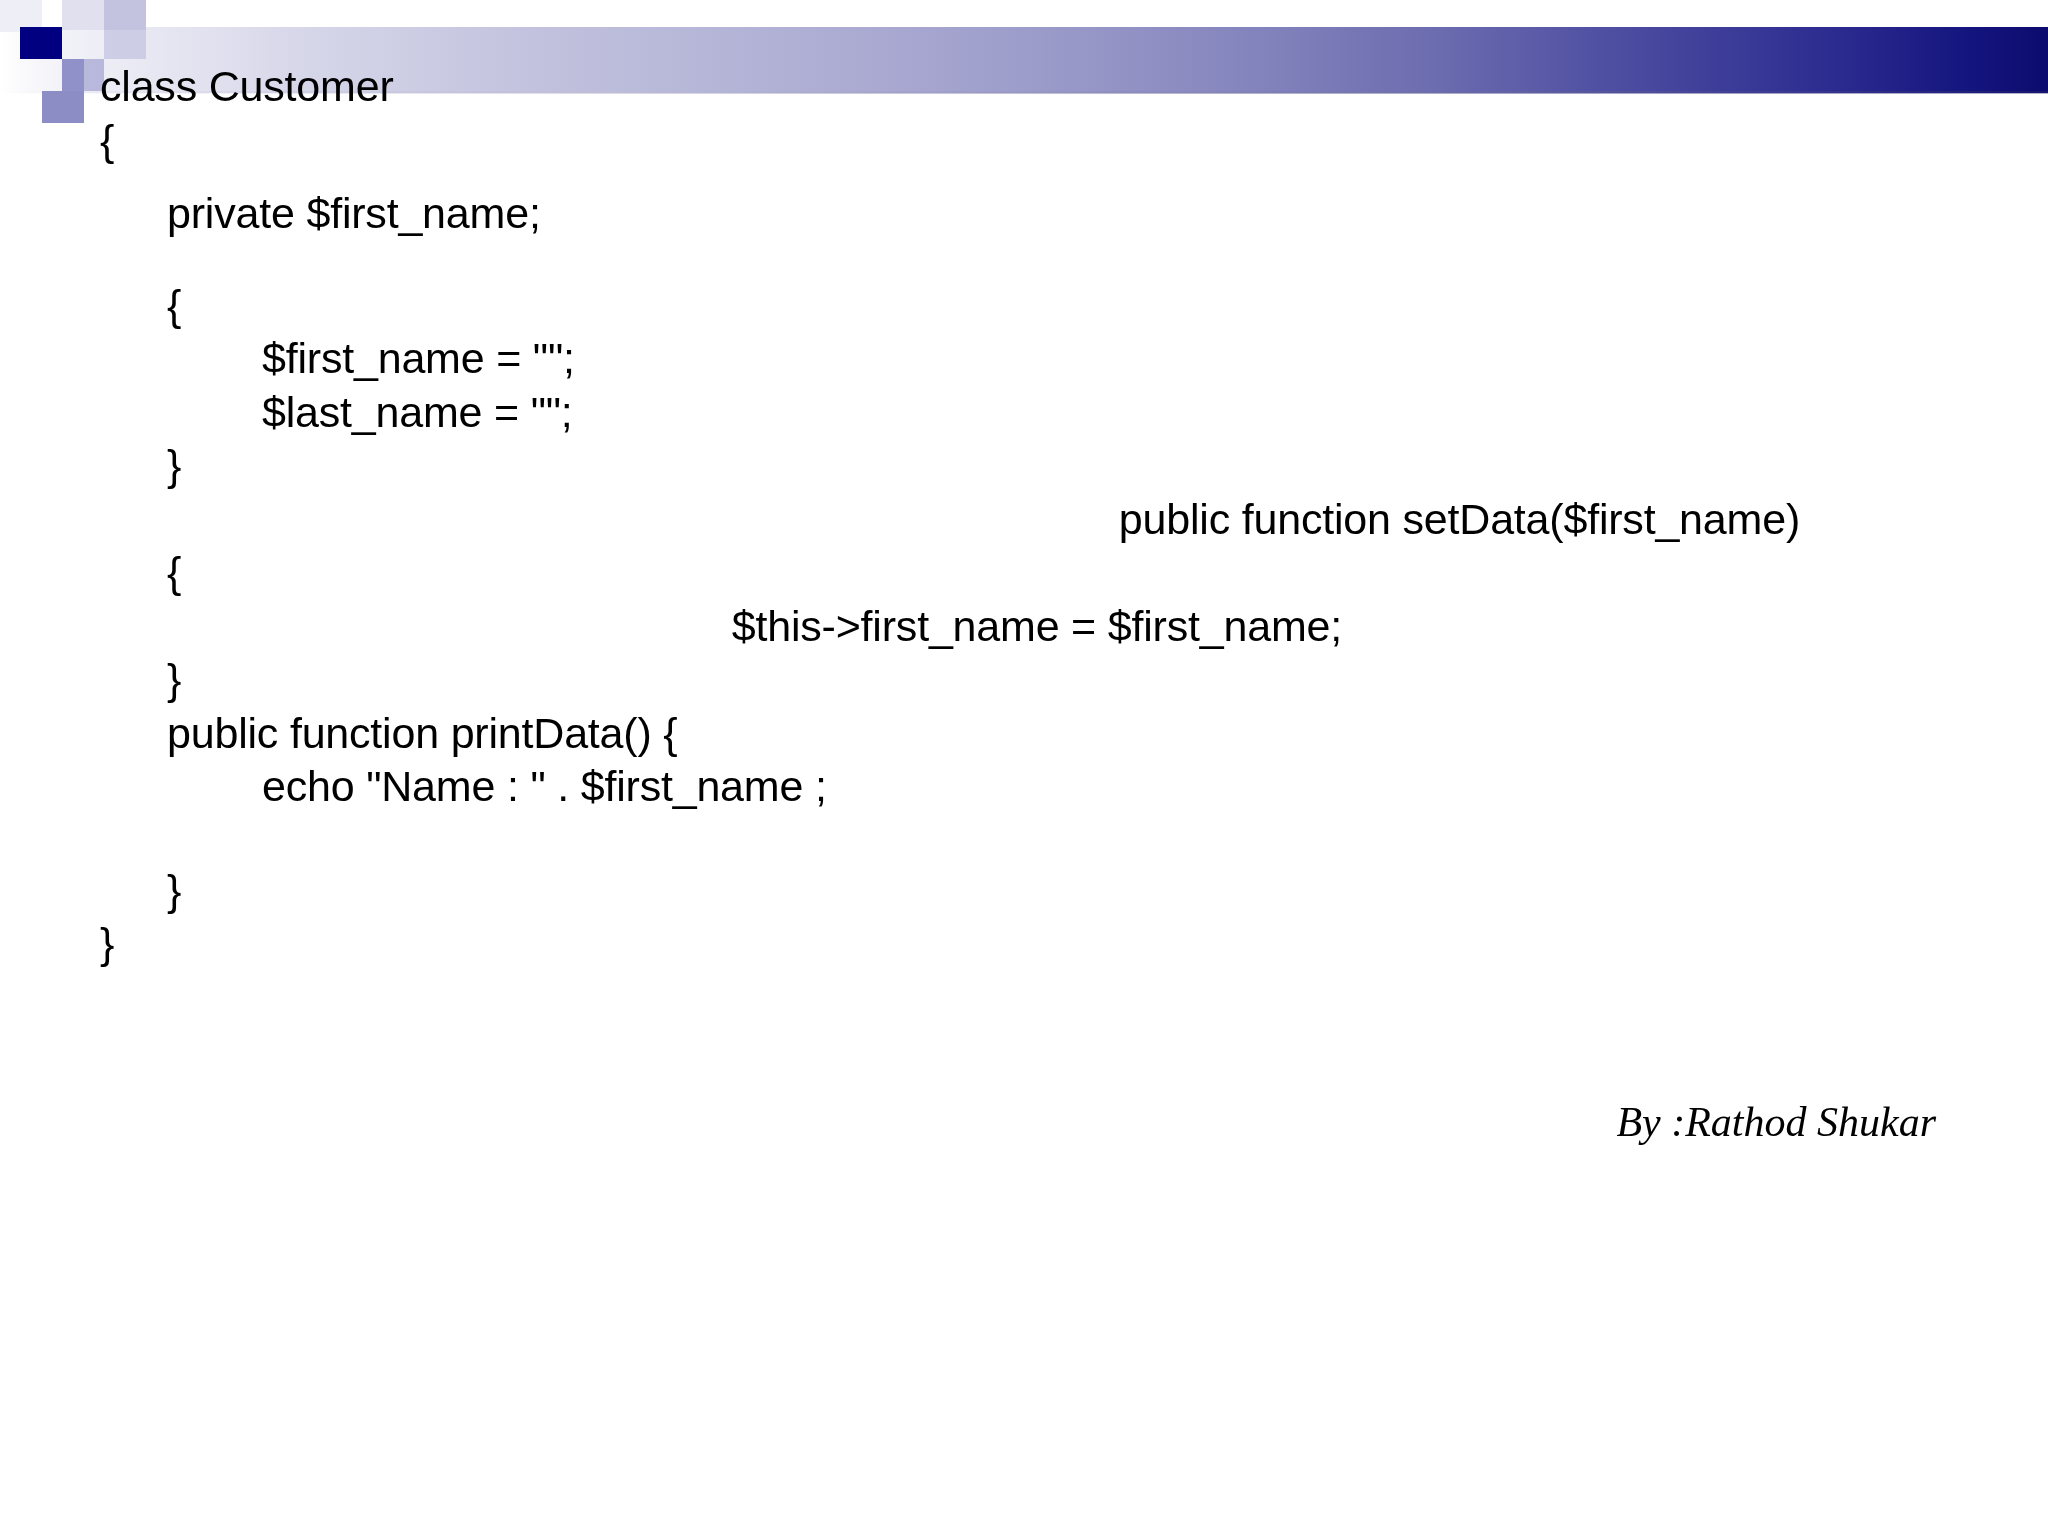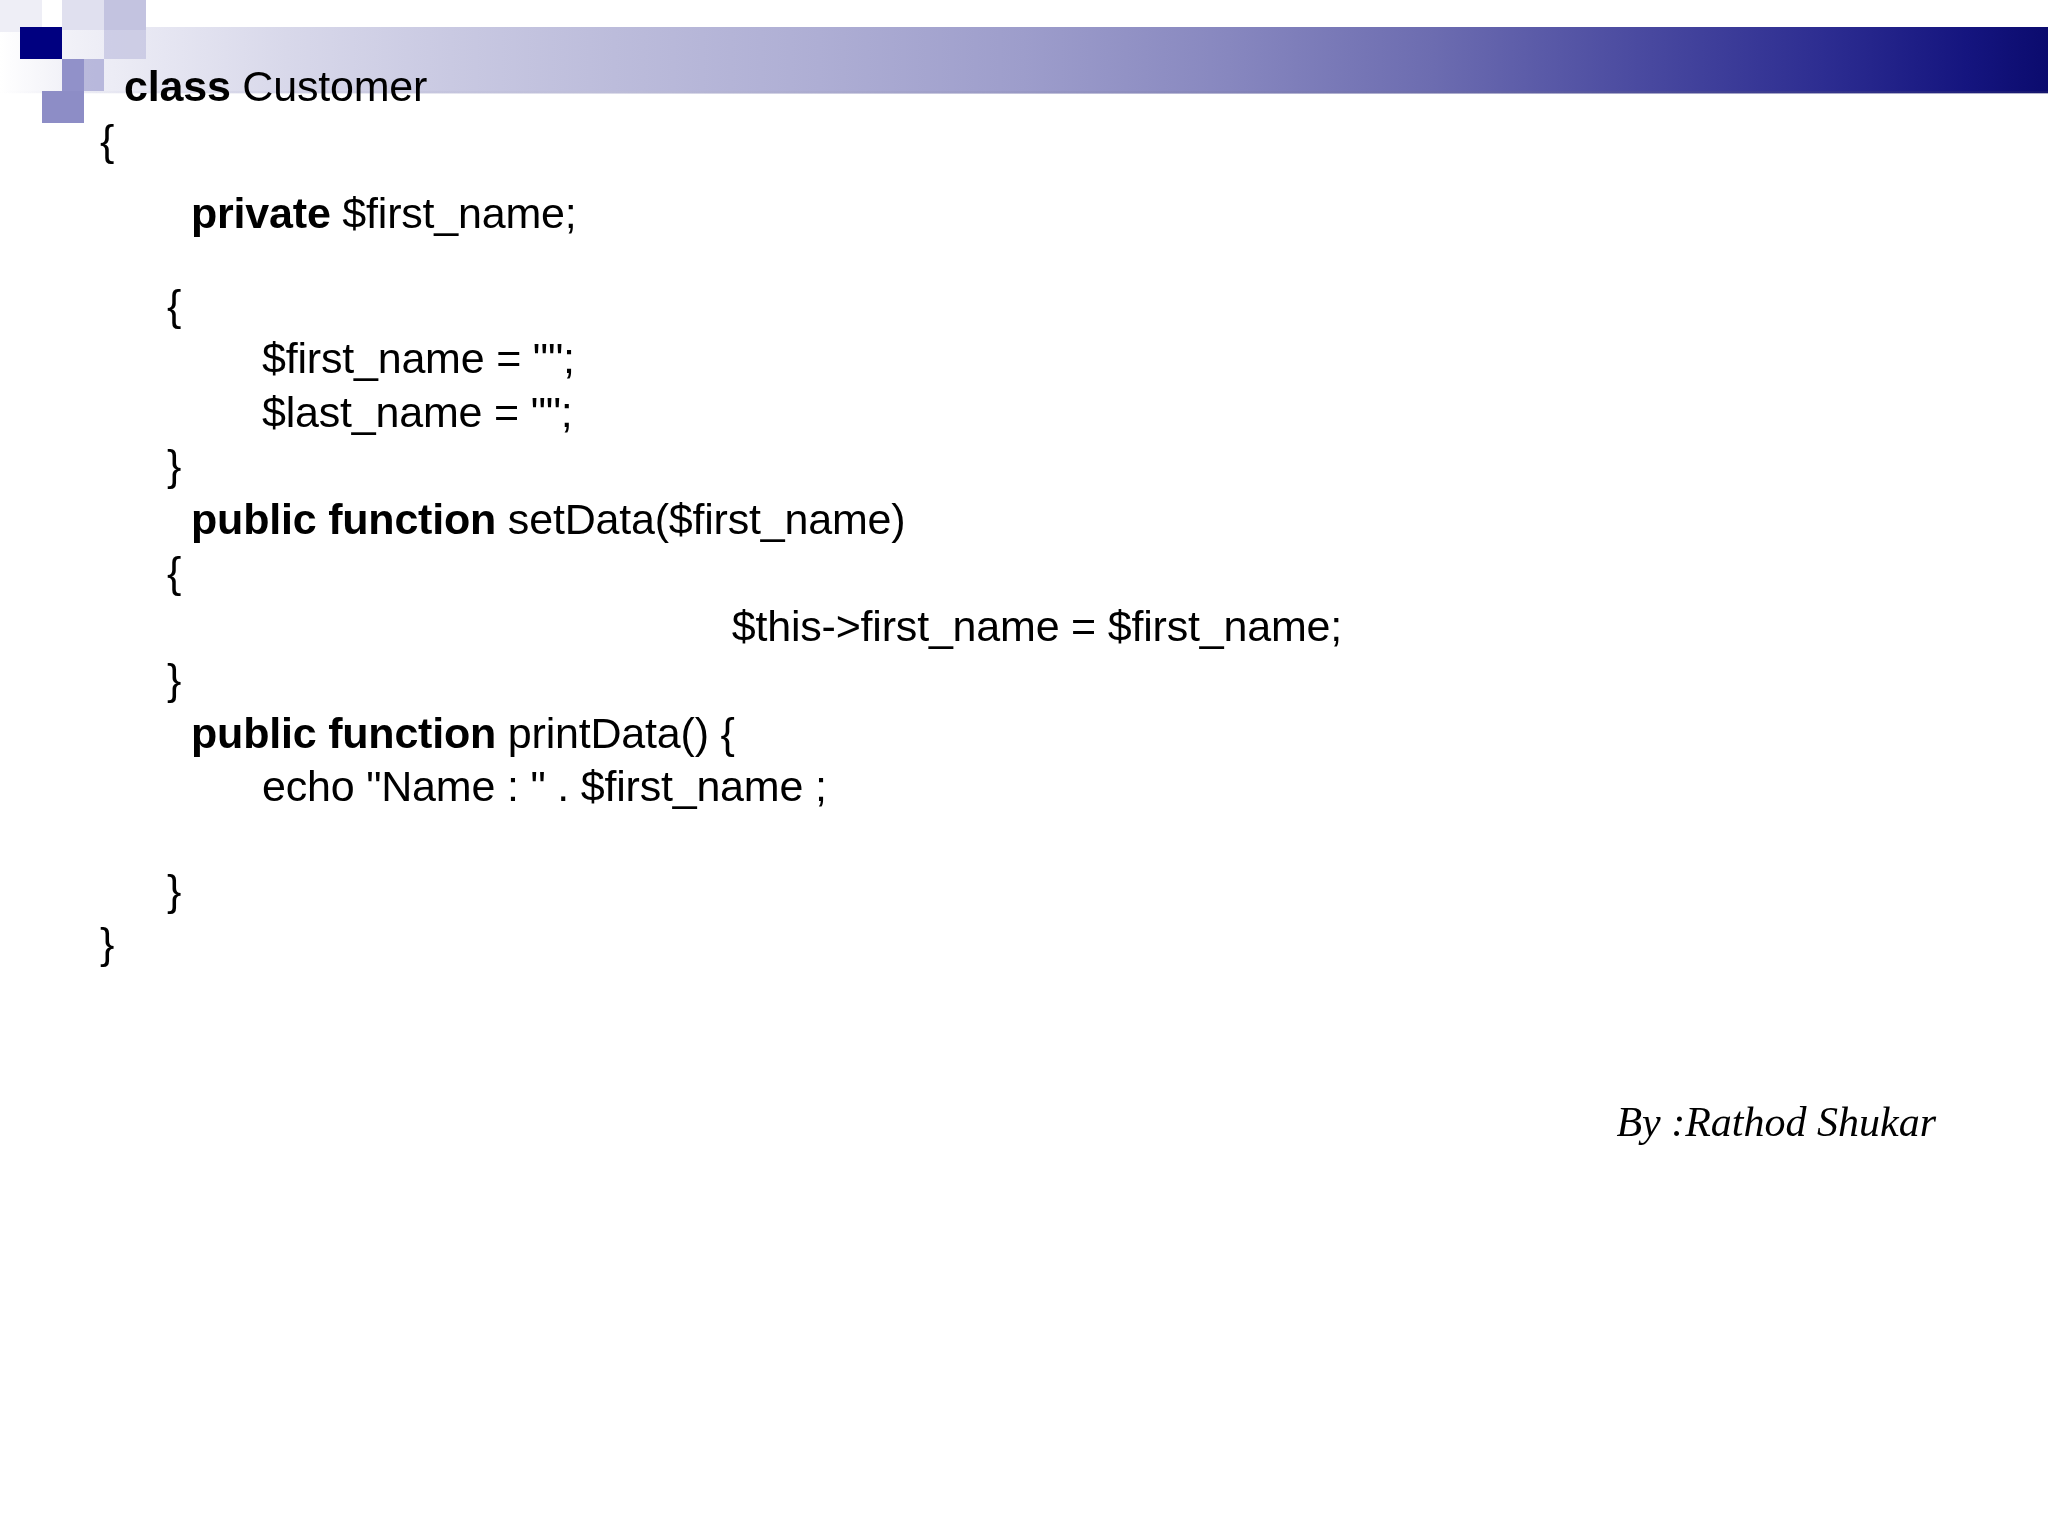--- a/index.html
+++ b/index.html
@@ -67,21 +67,21 @@
     top: 60px;
     width: 1700px;
   }
   .line {
     font-size: 43px;
     line-height: 53.5px;
     color: #000000;
     white-space: pre;
     letter-spacing: -0.2px;
   }
-  .line b { font-weight: bold; margin-left: 24px; }
+  .line b { font-weight: normal; }
   .gap-sm { height: 20px; }
   .gap-md { height: 38px; }
   .gap-lg { height: 50px; }
 
   
   .signature {
     position: absolute;
     right: 112px;
     bottom: 390px;
     font-family: "Liberation Serif", serif;
@@ -119,21 +119,21 @@
   <div class="gap-md"></div>
 
 
   <div class="line" style="padding-left:67px;">{</div>
 
   <div class="line" style="padding-left:162px;">$first_name = "";</div>
   <div class="line" style="padding-left:162px;">$last_name = "";</div>
 
   <div class="line" style="padding-left:67px;">}</div>
 
-  <div class="line" style="padding-left:67px;"><b>public function</b><span> setData($first_name)</span></div>
+  <div class="line" style="padding-left:67px;text-align:right;"><b>public function</b><span> setData($first_name)</span></div>
 
   <div class="line" style="padding-left:67px;">{</div>
 
   <div class="line" style="padding-left:162px;text-align:center;"> $this-&gt;first_name = $first_name;</div>
 
   <div class="line" style="padding-left:67px;">}</div>
 
   <div class="line" style="padding-left:67px;"><b>public function</b><span> printData() {</span></div>
 
   <div class="line" style="padding-left:162px;">echo "Name : " . $first_name ;</div>

